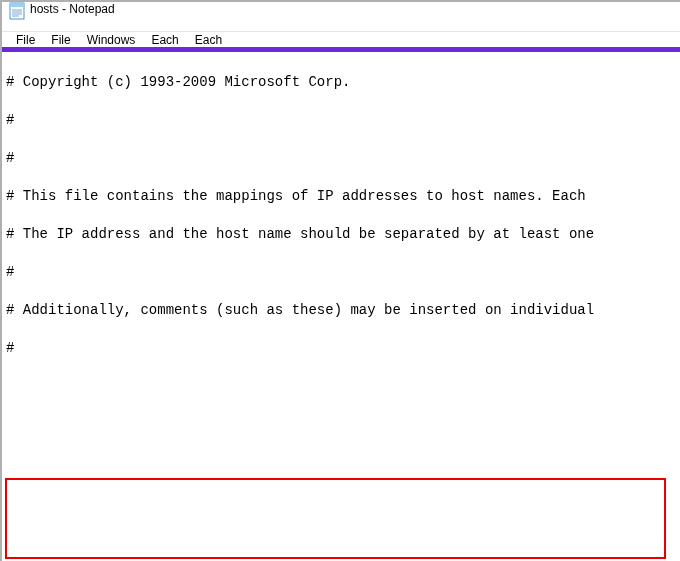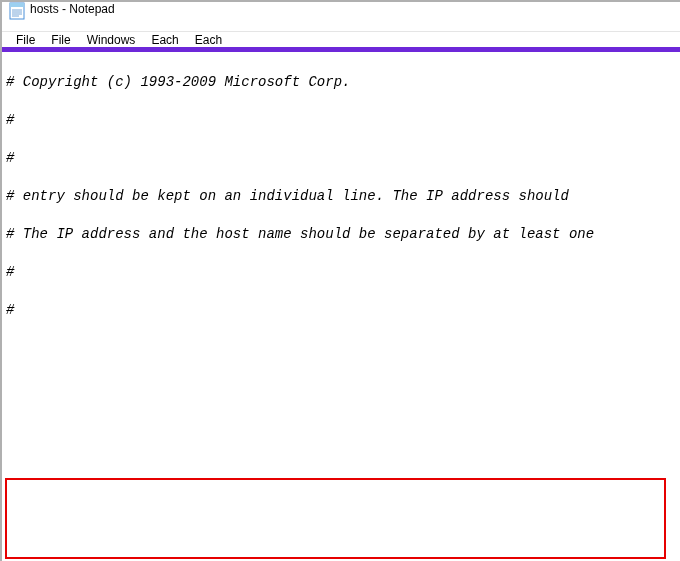--- a/index.html
+++ b/index.html
@@ -59,21 +59,21 @@
     overflow: auto;
     box-sizing: border-box;
     cursor: text;
   }
   .highlight-box {
     position: absolute;
     border: 2.5px solid #e60000;
     pointer-events: none;
     box-sizing: border-box;
   }
-  .line { height: 19px; font-style: italic; }
+  .line { height: 19px; }
 </style>
 </head>
 <body>
 
 <div class="titlebar">
   <span class="app-icon">
     <svg viewBox="0 0 18 18" width="18" height="18">
       <rect x="2" y="1" width="14" height="16" fill="#ffffff" stroke="#4a90d9" stroke-width="1"></rect>
       <rect x="2" y="1" width="14" height="4" fill="#9cd0f0"></rect>
       <line x1="4" y1="8" x2="14" y2="8" stroke="#7aa8d8" stroke-width="1"></line>
@@ -90,23 +90,24 @@
   <span class="menu-item">File</span>
   <span class="menu-item">Windows</span>
   <span class="menu-item">Each</span>
   <span class="menu-item">Each</span>
 </div>
 
 <div class="editor">
 <div class="line"># Copyright (c) 1993-2009 Microsoft Corp.</div>
 <div class="line">#</div>
 <div class="line">#</div>
-<div class="line"># entry should be kept on an individual line. The IP address should</div>
+<div class="line"># This file contains the mappings of IP addresses to host names. Each</div>
 <div class="line"># The IP address and the host name should be separated by at least one</div>
 <div class="line">#</div>
+<div class="line"># Additionally, comments (such as these) may be inserted on individual</div>
 <div class="line">#</div>
 
 
 
 
 
 
 
 
 

